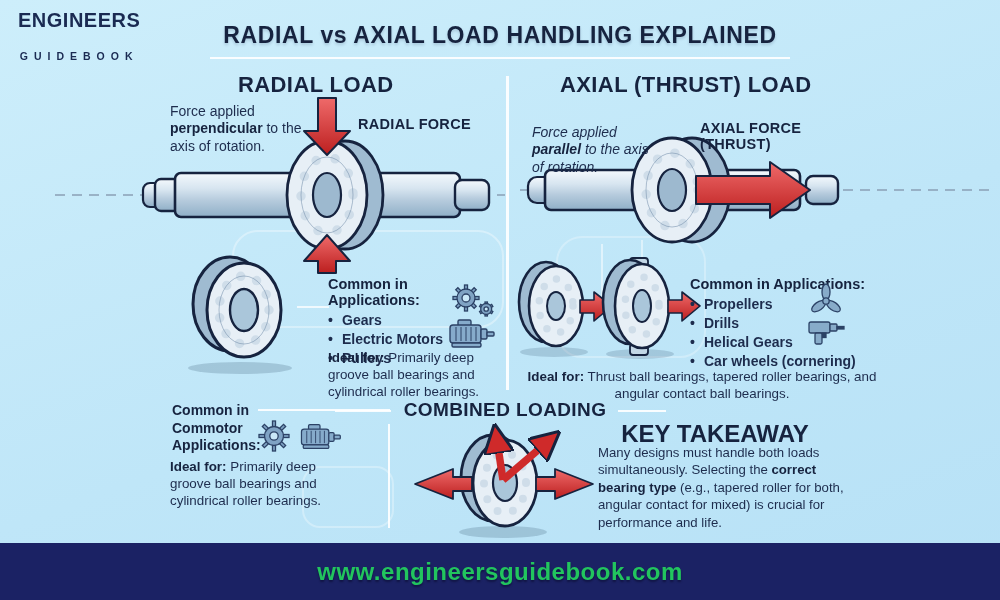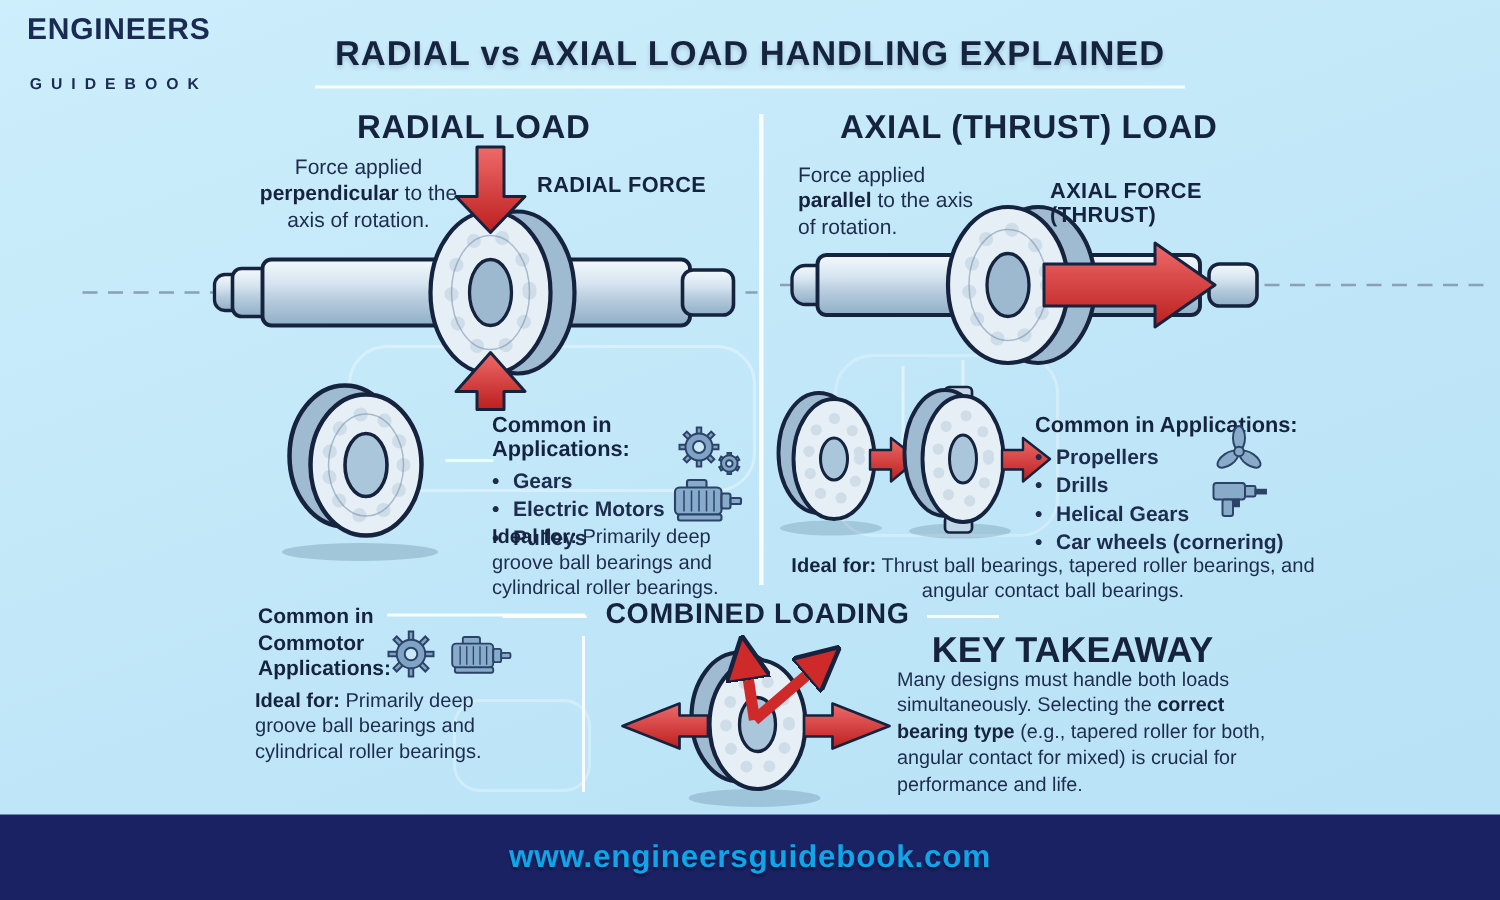--- a/index.html
+++ b/index.html
@@ -25,21 +25,21 @@
   .appstitle { font-size:14.5px; font-weight:800; }
   ul.apps { list-style:none; margin-top:3px; }
   ul.apps li { font-size:14px; font-weight:600; color:#1d2c4d; line-height:1.36; padding-left:14px; position:relative; }
   ul.apps li::before { content:"•"; position:absolute; left:0; top:0; font-weight:800; }
   .ideal { font-size:13.4px; line-height:1.27; font-weight:500; color:#1d2c4d; }
   .sechead { font-size:19px; font-weight:800; letter-spacing:.4px; text-align:center; white-space:nowrap; }
   .takeaway-head { font-size:24px; font-weight:800; text-align:center; }
   .takeaway-body { font-size:13.2px; line-height:1.32; font-weight:500; color:#1d2c4d; }
   .footer-bar { left:0; top:543px; width:1000px; height:57px; background:#1b2264;
                 display:flex; align-items:center; justify-content:center; }
-  .footer-url { font-size:21px; font-weight:800; letter-spacing:.5px; color:#0ea5e9;
+  .footer-url { font-size:24px; font-weight:800; letter-spacing:.5px; color:#22c55e;
                 text-shadow:0 2px 2px rgba(0,0,20,.4); }
   svg { display:block; overflow:visible; }
 </style>
 </head>
 <body>
 
 <div id="stage">
 
   <div class="abs decor" style="left:232px;top:230px;width:272px;height:98px;"></div>
   <div class="abs decor" style="left:302px;top:466px;width:92px;height:62px;border-radius:18px;border-color:rgba(255,255,255,.3);"></div>
@@ -80,21 +80,21 @@
     <rect x="400" y="85" width="34" height="30" rx="7" fill="url(#steelV)" stroke="#16233f" stroke-width="2.4"></rect>
     <ellipse cx="290" cy="100" rx="38" ry="54" fill="#9fbbd1" stroke="#16233f" stroke-width="2.8"></ellipse>
     <ellipse cx="272" cy="100" rx="40" ry="54" fill="#e7eff6" stroke="#16233f" stroke-width="2.8"></ellipse>
     <ellipse cx="272" cy="100" rx="26" ry="38" fill="none" stroke="#cfdde9" stroke-width="9.5" stroke-dasharray="0 20" stroke-linecap="round"></ellipse>
     <ellipse cx="272" cy="100" rx="26" ry="38" fill="none" stroke="#6a86a3" stroke-width="1" opacity=".5"></ellipse>
     <ellipse cx="272" cy="100" rx="14" ry="22" fill="#9db9cf" stroke="#16233f" stroke-width="2.2"></ellipse>
     <polygon points="263,3 281,3 281,36 295,36 272,60 249,36 263,36" fill="url(#redV)" stroke="#16233f" stroke-width="2" stroke-linejoin="round"></polygon>
     <polygon points="272,140 295,166 281,166 281,178 263,178 263,166 249,166" fill="url(#redV)" stroke="#16233f" stroke-width="2" stroke-linejoin="round"></polygon>
   </svg>
 
-  <div class="abs desc" style="left:170px;top:103px;width:138px;text-align:center;">
+  <div class="abs desc" style="left:170px;top:103px;width:138px;">
     <span>Force applied </span><b>perpendicular</b><span> to the axis of rotation.</span>
   </div>
   <div class="abs forcelabel" style="left:348px;top:116px;margin-left:10px;">RADIAL FORCE</div>
 
   <svg class="abs" style="left:520px;top:125px;" width="470" height="130" viewBox="0 0 470 130">
     <defs>
       <linearGradient id="steelV2" x1="0" y1="0" x2="0" y2="1">
         <stop offset="0" stop-color="#f4f9fd"></stop>
           <stop offset="0.35" stop-color="#d7e5f0"></stop>
         <stop offset="0.62" stop-color="#b6cbdd"></stop>
@@ -110,21 +110,21 @@
     <rect x="25" y="45" width="255" height="40" rx="6" fill="url(#steelV2)" stroke="#16233f" stroke-width="2.6"></rect>
     <rect x="286" y="51" width="32" height="28" rx="7" fill="url(#steelV2)" stroke="#16233f" stroke-width="2.4"></rect>
     <ellipse cx="172" cy="65" rx="38" ry="52" fill="#9fbbd1" stroke="#16233f" stroke-width="2.8"></ellipse>
     <ellipse cx="152" cy="65" rx="40" ry="52" fill="#e7eff6" stroke="#16233f" stroke-width="2.8"></ellipse>
     <ellipse cx="152" cy="65" rx="26" ry="37" fill="none" stroke="#cfdde9" stroke-width="9.5" stroke-dasharray="0 19" stroke-linecap="round"></ellipse>
     <ellipse cx="152" cy="65" rx="26" ry="37" fill="none" stroke="#6a86a3" stroke-width="1" opacity=".5"></ellipse>
     <ellipse cx="152" cy="65" rx="14" ry="21" fill="#9db9cf" stroke="#16233f" stroke-width="2.2"></ellipse>
     <polygon points="176,51 250,51 250,37 290,65 250,93 250,79 176,79" fill="url(#redV2)" stroke="#16233f" stroke-width="2" stroke-linejoin="round"></polygon>
   </svg>
 
-  <div class="abs desc" style="left:532px;top:108px;width:132px;">
+  <div class="abs desc" style="left:532px;top:124px;width:132px;font-style:italic;">
     <span>Force applied </span><b>parallel</b><span> to the axis of rotation.</span>
   </div>
   <div class="abs forcelabel" style="left:700px;top:120px;width:155px;text-align:left;">
     <div>AXIAL FORCE</div>
     <div>(THRUST)</div>
   </div>
 
   <svg class="abs" style="left:168px;top:246px;" width="145" height="130" viewBox="0 0 145 130">
     <ellipse cx="72" cy="122" rx="52" ry="6" fill="rgba(50,80,110,.22)"></ellipse>
     <ellipse cx="62" cy="58" rx="37" ry="47" fill="#9fbbd1" stroke="#16233f" stroke-width="3"></ellipse>

